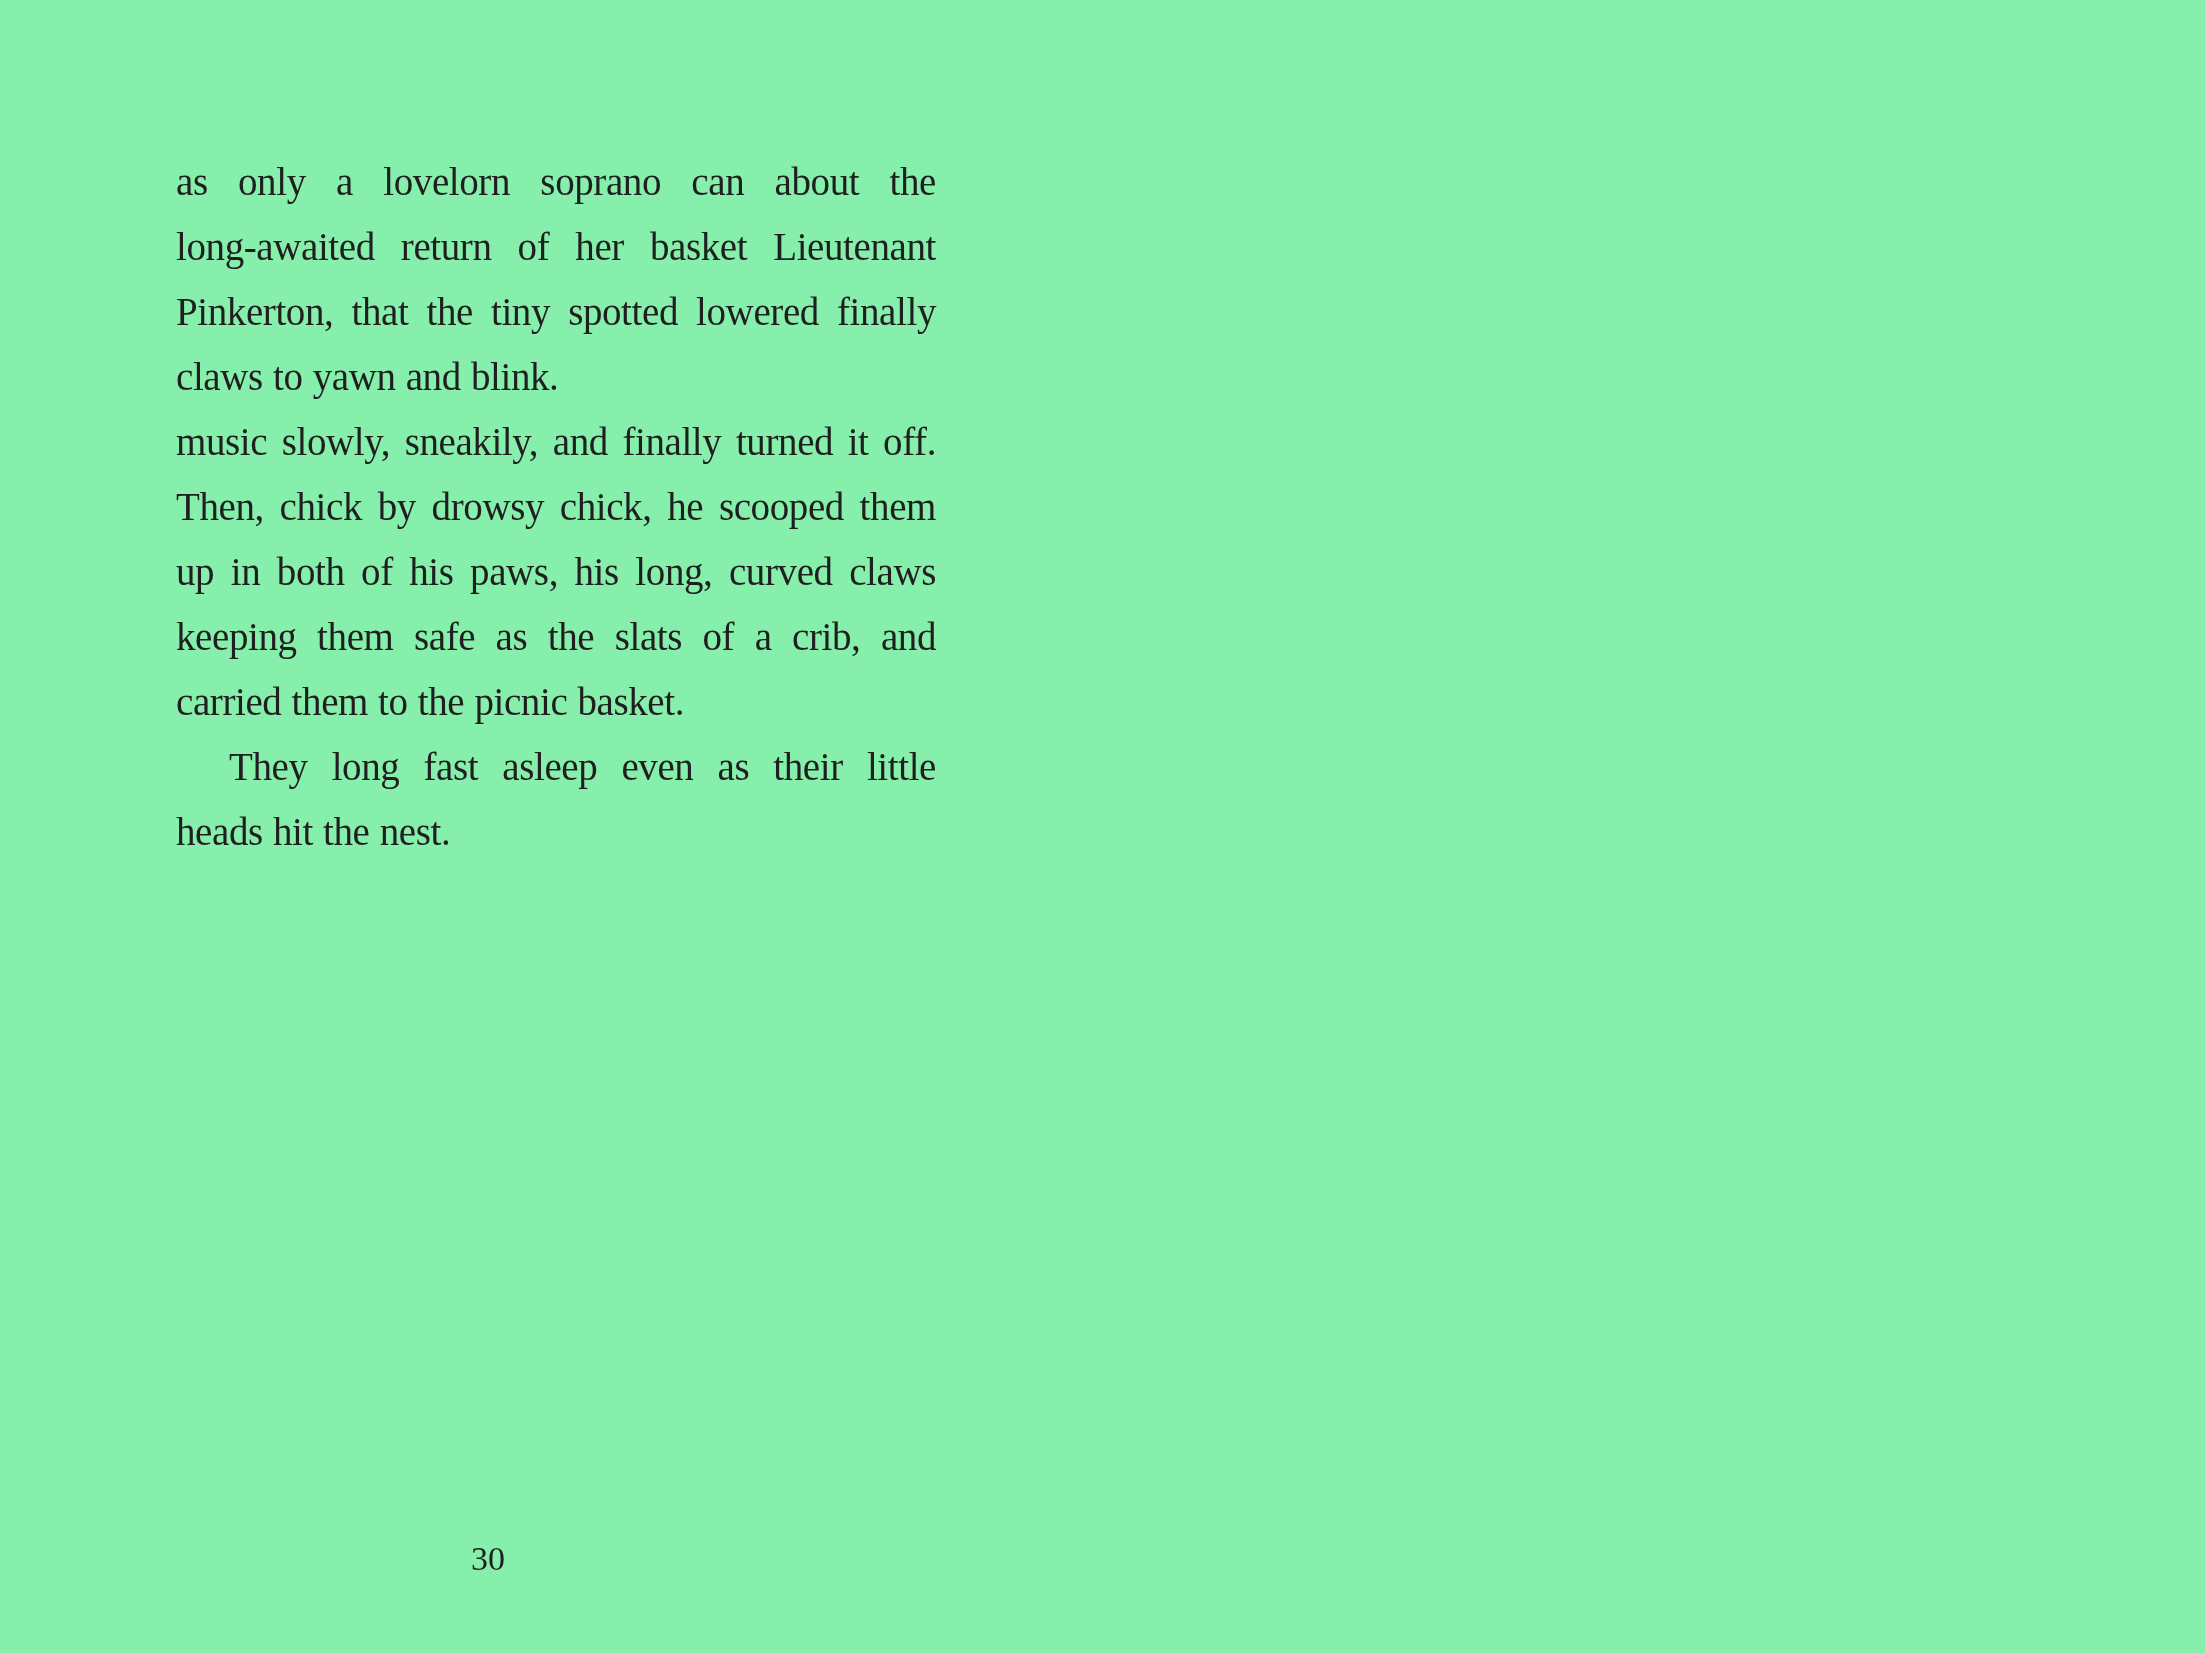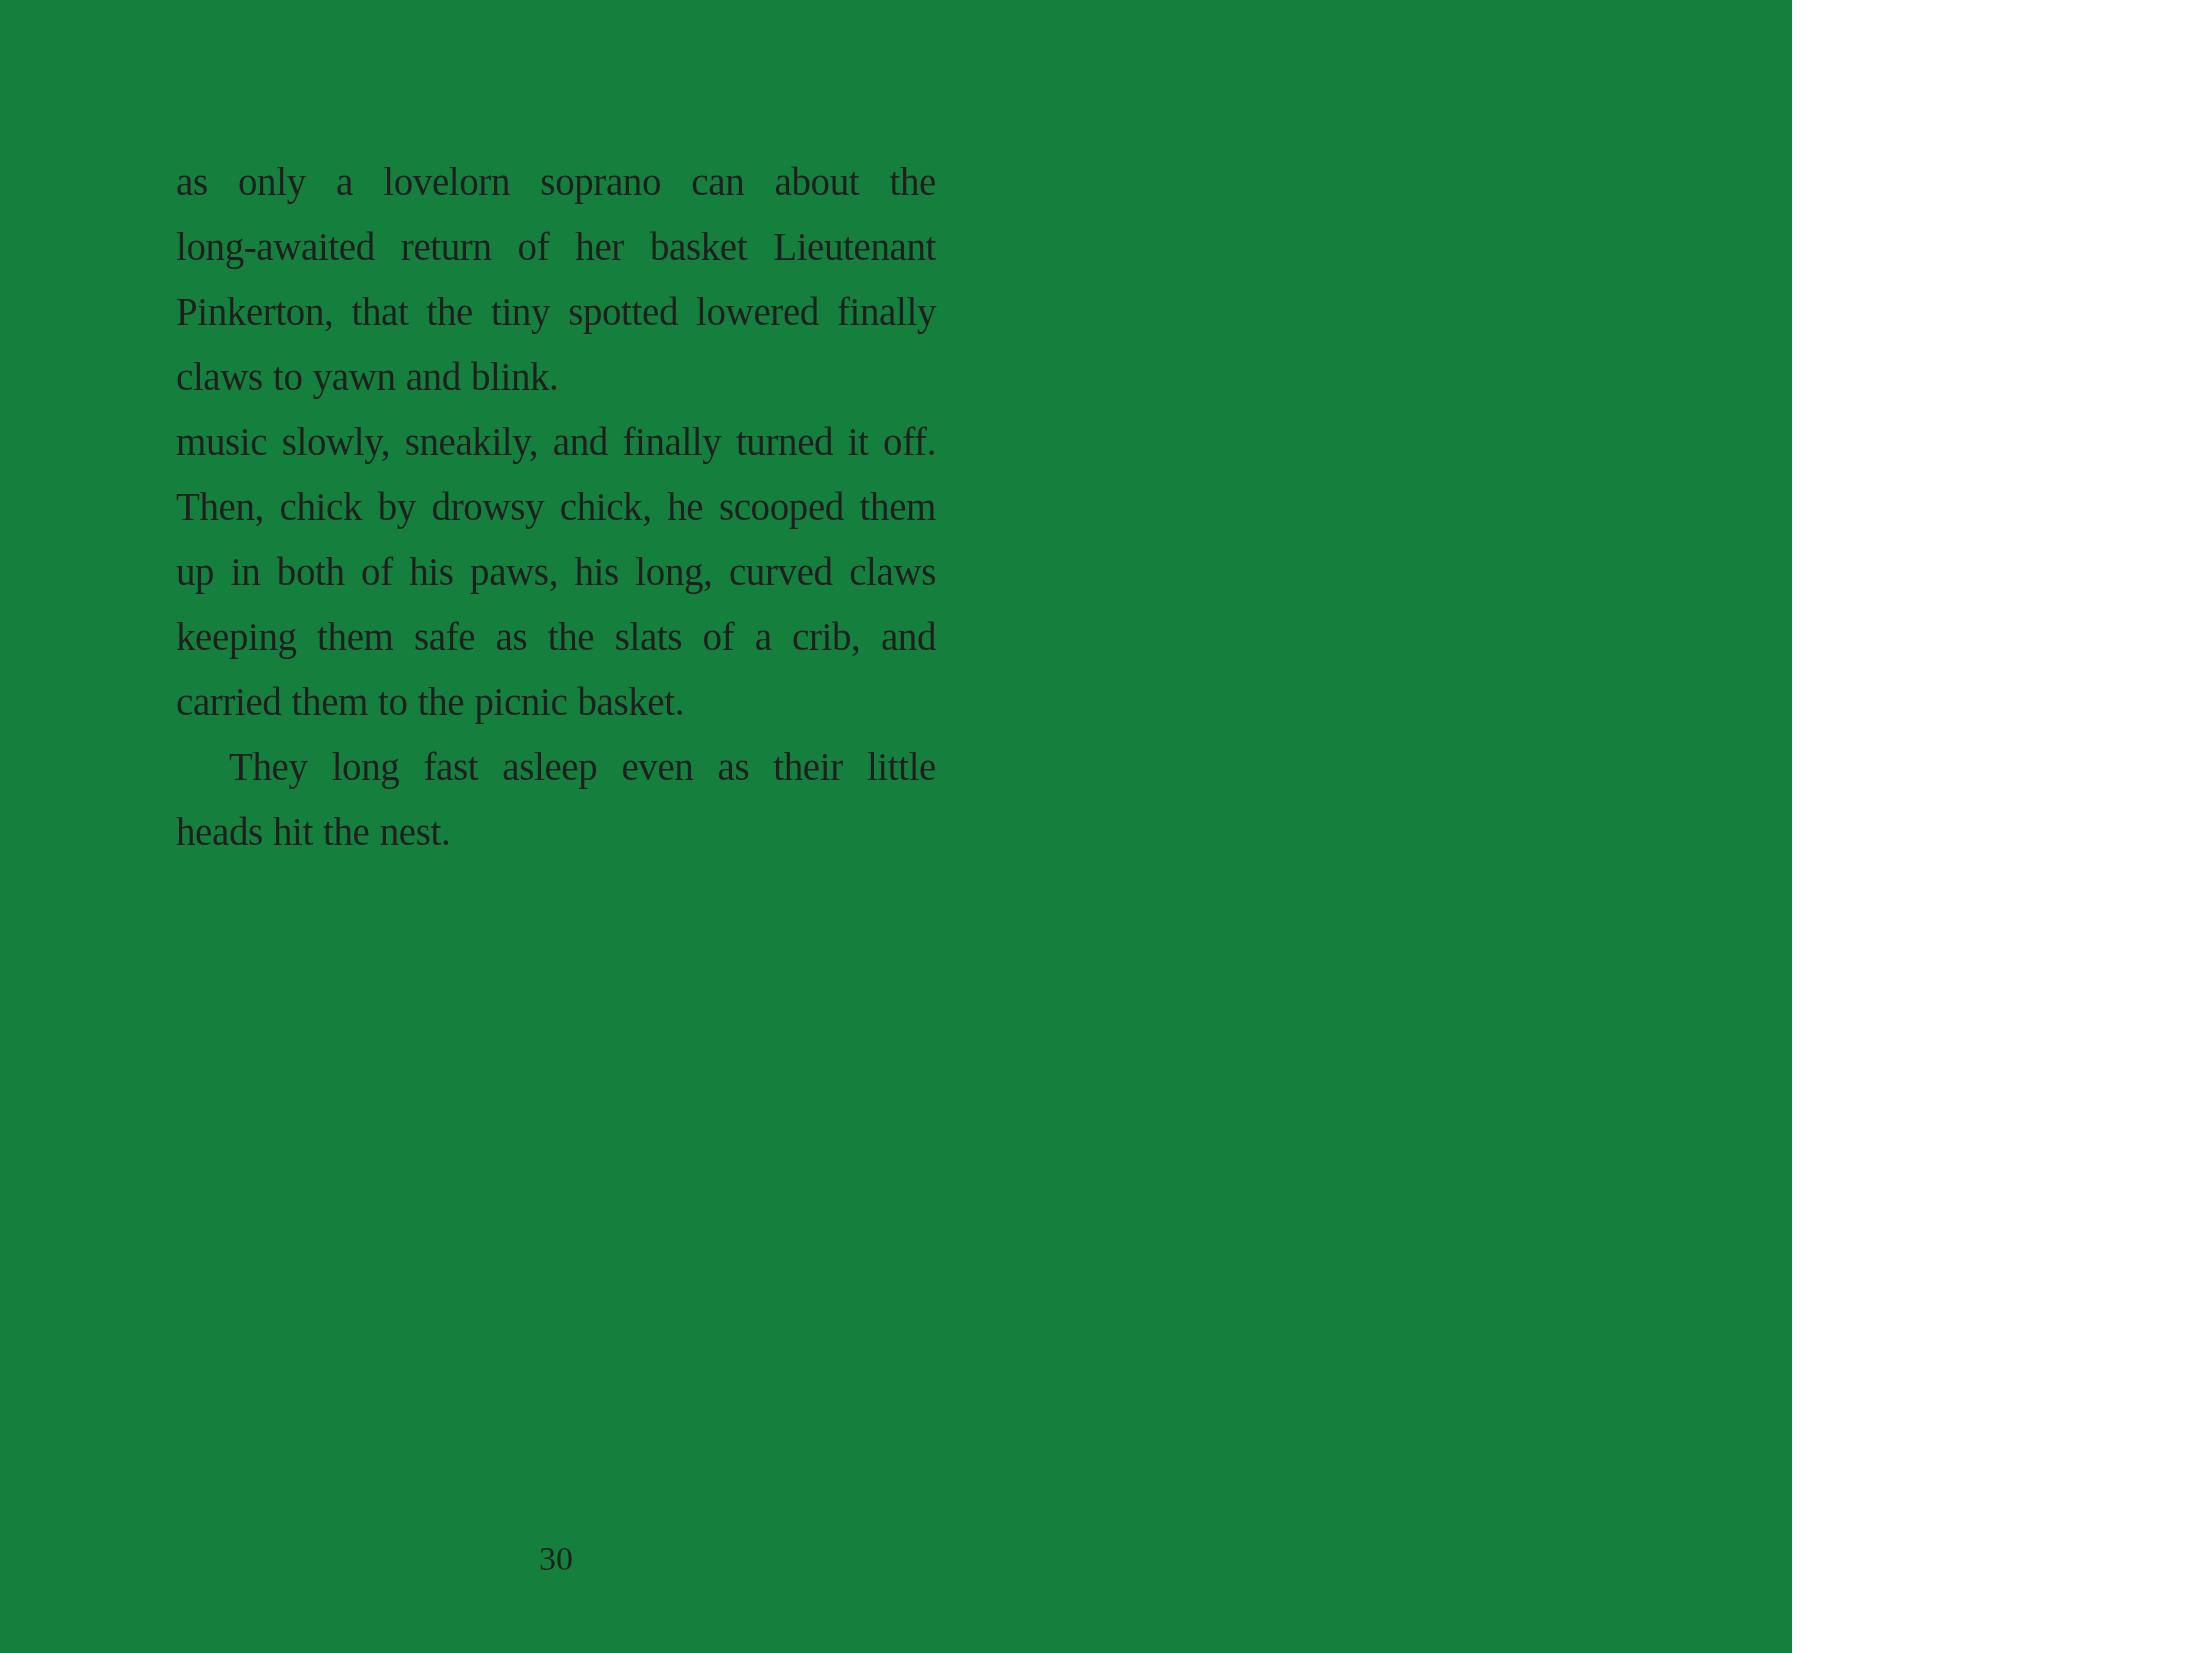--- a/index.html
+++ b/index.html
@@ -1,20 +1,20 @@
 <!DOCTYPE html>
 <html style="font-size:13.6px"><head>
 <meta charset="utf-8">
 <style>
   html, body { margin: 0; padding: 0; background: #ffffff; }
   .spread {
     position: relative;
-    width: 1792px;
+    width: 2205px;
     height: 1654px;
-    background: #15803d;
+    background: #86efac;
     font-family: "Liberation Serif", serif;
     color: #1f1f1f;
     overflow: hidden;
   }
   .page { position: absolute; top: 0; height: 1654px; }
   .page-left  { left: 0;      width: 1103px; }
   .page-right { left: 1103px; width: 1103px; }
 
   .text-block { position: absolute; }
   .text-block .line {
@@ -28,21 +28,20 @@
     text-align: justify;
     text-align-last: justify;
   }
   .text-block .line.indent { text-indent: 53px; }
 
   .left-text  { left: 176px;  top: 149px; width: 760px; }
   .page-number {
     position: absolute;
     top: 1541px;
     width: 170px;
-    text-align: center;
     font-size: 34px;
     line-height: 36px;
   }
   .page-number.left  { left: 471px; }
 </style>
 </head>
 <body>
 
 <div class="spread">
 

